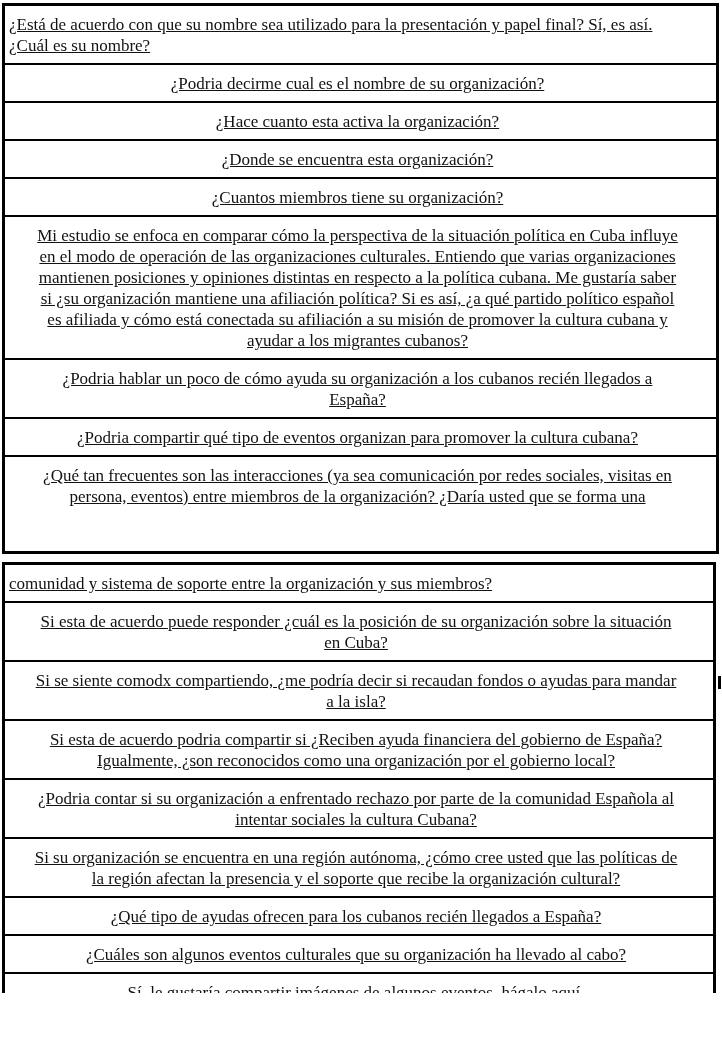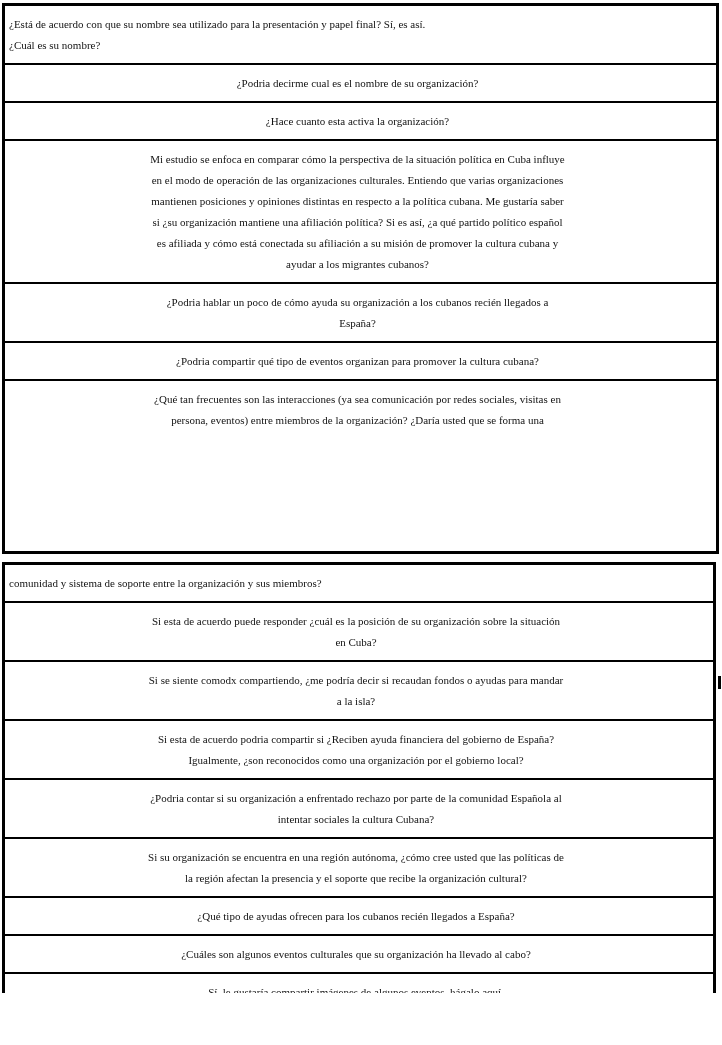--- a/index.html
+++ b/index.html
@@ -29,23 +29,24 @@
     height: 551px;
   }
   #table2 {
     top: 562px;
     width: 714px;
     height: 431px;
     border-bottom: none;
   }
   .row {
     padding: 8px 10px 7px 4px;
-    font-size: 11px;
+    font-size: 17px;
     line-height: 21px;
     white-space: pre-line;
+    text-decoration: underline;
   }
   .row + .row {
     border-top: 2px solid #000000;
     text-align: center;
   }
   .cursor-mark {
     position: absolute;
     left: 718px;
     top: 676px;
     width: 3px;
@@ -54,20 +55,22 @@
   }
 </style>
 </head>
 <body>
 
 <div id="table1" class="qtable">
   <div class="row">¿Está de acuerdo con que su nombre sea utilizado para la presentación y papel final? Sí, es así.
 ¿Cuál es su nombre?</div>
   <div class="row">¿Podria decirme cual es el nombre de su organización?</div>
   <div class="row">¿Hace cuanto esta activa la organización?</div>
+  <div class="row">¿Donde se encuentra esta organización?</div>
+  <div class="row">¿Cuantos miembros tiene su organización?</div>
   <div class="row">Mi estudio se enfoca en comparar cómo la perspectiva de la situación política en Cuba influye
 en el modo de operación de las organizaciones culturales. Entiendo que varias organizaciones
 mantienen posiciones y opiniones distintas en respecto a la política cubana. Me gustaría saber
 si ¿su organización mantiene una afiliación política? Si es así, ¿a qué partido político español
 es afiliada y cómo está conectada su afiliación a su misión de promover la cultura cubana y
 ayudar a los migrantes cubanos?</div>
   <div class="row">¿Podria hablar un poco de cómo ayuda su organización a los cubanos recién llegados a
 España?</div>
   <div class="row">¿Podria compartir qué tipo de eventos organizan para promover la cultura cubana?</div>
   <div class="row">¿Qué tan frecuentes son las interacciones (ya sea comunicación por redes sociales, visitas en

